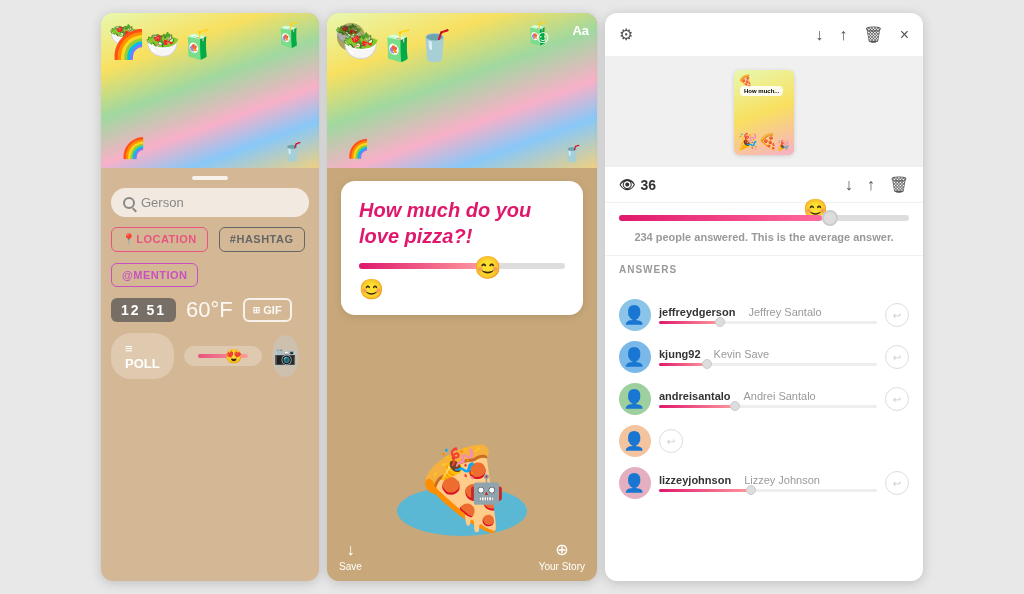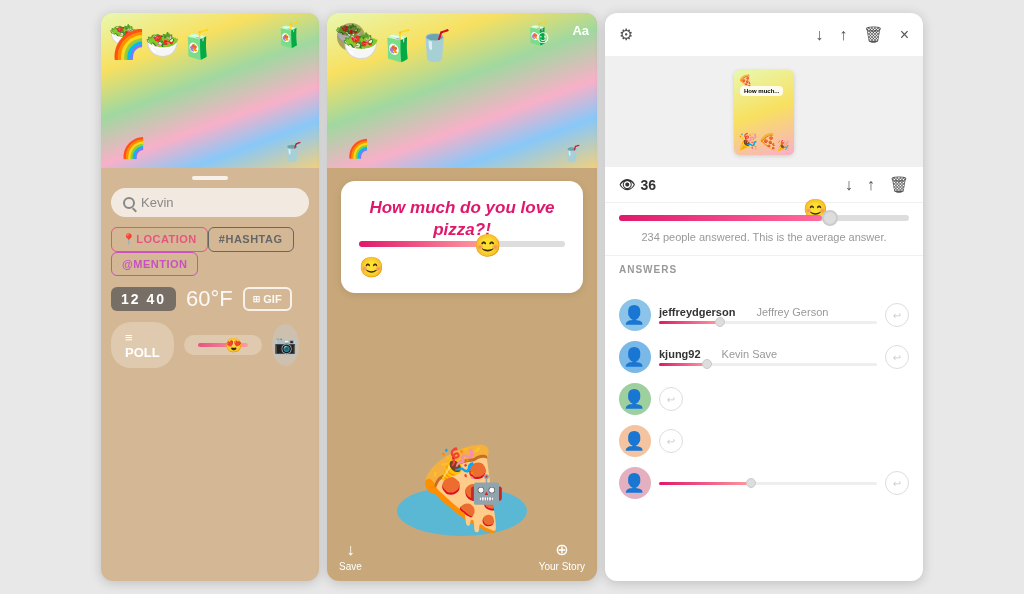--- a/index.html
+++ b/index.html
@@ -109,21 +109,21 @@
       transform: rotate(45deg);
     }
 
     .search-placeholder {
       font-size: 13px;
       color: #888;
     }
 
     .sticker-row {
       display: flex;
-      gap: 0;
+      gap: 11px;
       padding: 0 10px;
       margin-bottom: 10px;
       flex-wrap: wrap;
     }
 
     .sticker-chip {
       border: 1.5px solid;
       border-radius: 6px;
       padding: 5px 10px;
       font-size: 11px;
@@ -284,26 +284,26 @@
       top: 168px;
       left: 14px;
       width: 242px;
       background: #fff;
       border-radius: 14px;
       padding: 16px 18px 14px;
       box-shadow: 0 2px 8px rgba(0,0,0,0.1);
     }
 
     .pizza-question-text {
-      font-size: 17px;
+      font-size: 20px;
       font-weight: 700;
       color: #e0186c;
       font-style: italic;
       line-height: 1.3;
-      text-align: center;
+      margin-bottom: 14px;
     }
 
     .pizza-slider-track {
       width: 100%;
       height: 6px;
       background: linear-gradient(to right, #e0186c, #ff9a9e 60%, #ddd 60%);
       border-radius: 3px;
       position: relative;
       margin-bottom: 8px;
     }
@@ -468,20 +468,21 @@
       background: #ddd;
       border-radius: 50%;
       border: 2px solid #ccc;
     }
 
     .p3-avg-text {
       font-size: 11px;
       color: #999;
       margin-top: 10px;
       text-align: center;
+      font-weight: bold;
     }
 
     .answers-section {
       padding: 8px 14px;
     }
 
     .answers-title {
       font-size: 10px;
       font-weight: 700;
       color: #999;
@@ -513,21 +514,21 @@
     .answer-avatar.av5 { background: #e4b0c0; }
 
     .answer-info {
       flex: 1;
       min-width: 0;
     }
 
     .answer-names {
       display: flex;
       align-items: center;
-      gap: 21px;
+      gap: 13px;
       margin-bottom: 3px;
     }
 
     .answer-username {
       font-size: 11px;
       font-weight: 700;
       color: #333;
     }
 
     .answer-realname {
@@ -601,38 +602,38 @@
       <div style="position:absolute;top:8px;left:8px;font-size:24px;">🥗</div>
       <div style="position:absolute;top:8px;right:15px;font-size:24px;">🧃</div>
       <div style="position:absolute;bottom:8px;left:20px;font-size:20px;">🌈</div>
       <div style="position:absolute;bottom:5px;right:15px;font-size:18px;">🥤</div>
     </div>
 
     <div class="drag-handle"></div>
 
     <div class="search-bar">
       <div class="search-icon-small"></div>
-      <span class="search-placeholder">Kevin</span>
+      <span class="search-placeholder">Gerson</span>
     </div>
 
     <div class="sticker-row">
       <div class="sticker-chip chip-location">
         <span>📍LOCATION</span>
       </div>
       <div class="sticker-chip chip-hashtag">
         <span>#HASHTAG</span>
       </div>
       <div class="sticker-chip chip-mention">
         <span>@MENTION</span>
       </div>
     </div>
 
     <div class="sticker-row-2">
       <div class="number-sticker">
-        <span>12 40</span>
+        <span>12 51</span>
       </div>
       <div class="temp-sticker">
         <span>60°F</span>
       </div>
       <div class="gif-sticker">
         <span style="font-size:9px;">⊞</span>
         <span>GIF</span>
       </div>
     </div>
 
@@ -743,21 +744,21 @@
       <div class="answers-title">ANSWERS</div>
 
       <div id="answers-list">
           <div class="answer-row">
       <div class="answer-avatar av1">
         <span style="font-size:18px;">👤</span>
       </div>
       <div class="answer-info">
         <div class="answer-names">
           <span class="answer-username">jeffreydgerson</span>
-          <span class="answer-realname">Jeffrey Gerson</span>
+          <span class="answer-realname">Jeffrey Santalo</span>
         </div>
         <div class="answer-slider-mini">
           <div class="answer-slider-fill" style="width:28%;"></div>
           <div class="answer-slider-dot" style="left:calc(28% - 5px);"></div>
         </div>
       </div>
       <div class="reply-icon">↩</div>
     </div>
           <div class="answer-row">
       <div class="answer-avatar av2">
@@ -772,33 +773,47 @@
           <div class="answer-slider-fill" style="width:22%;"></div>
           <div class="answer-slider-dot" style="left:calc(22% - 5px);"></div>
         </div>
       </div>
       <div class="reply-icon">↩</div>
     </div>
           <div class="answer-row">
       <div class="answer-avatar av3">
         <span style="font-size:18px;">👤</span>
       </div>
+      <div class="answer-info">
+        <div class="answer-names">
+          <span class="answer-username">andreisantalo</span>
+          <span class="answer-realname">Andrei Santalo</span>
+        </div>
+        <div class="answer-slider-mini">
+          <div class="answer-slider-fill" style="width:35%;"></div>
+          <div class="answer-slider-dot" style="left:calc(35% - 5px);"></div>
+        </div>
+      </div>
       <div class="reply-icon">↩</div>
     </div>
           <div class="answer-row">
       <div class="answer-avatar av4">
         <span style="font-size:18px;">👤</span>
       </div>
       <div class="reply-icon">↩</div>
     </div>
           <div class="answer-row">
       <div class="answer-avatar av5">
         <span style="font-size:18px;">👤</span>
       </div>
       <div class="answer-info">
+        <div class="answer-names">
+          <span class="answer-username">lizzeyjohnson</span>
+          <span class="answer-realname">Lizzey Johnson</span>
+        </div>
         <div class="answer-slider-mini">
           <div class="answer-slider-fill" style="width:42%;"></div>
           <div class="answer-slider-dot" style="left:calc(42% - 5px);"></div>
         </div>
       </div>
       <div class="reply-icon">↩</div>
     </div>
         </div>
     </div>
   </div>

